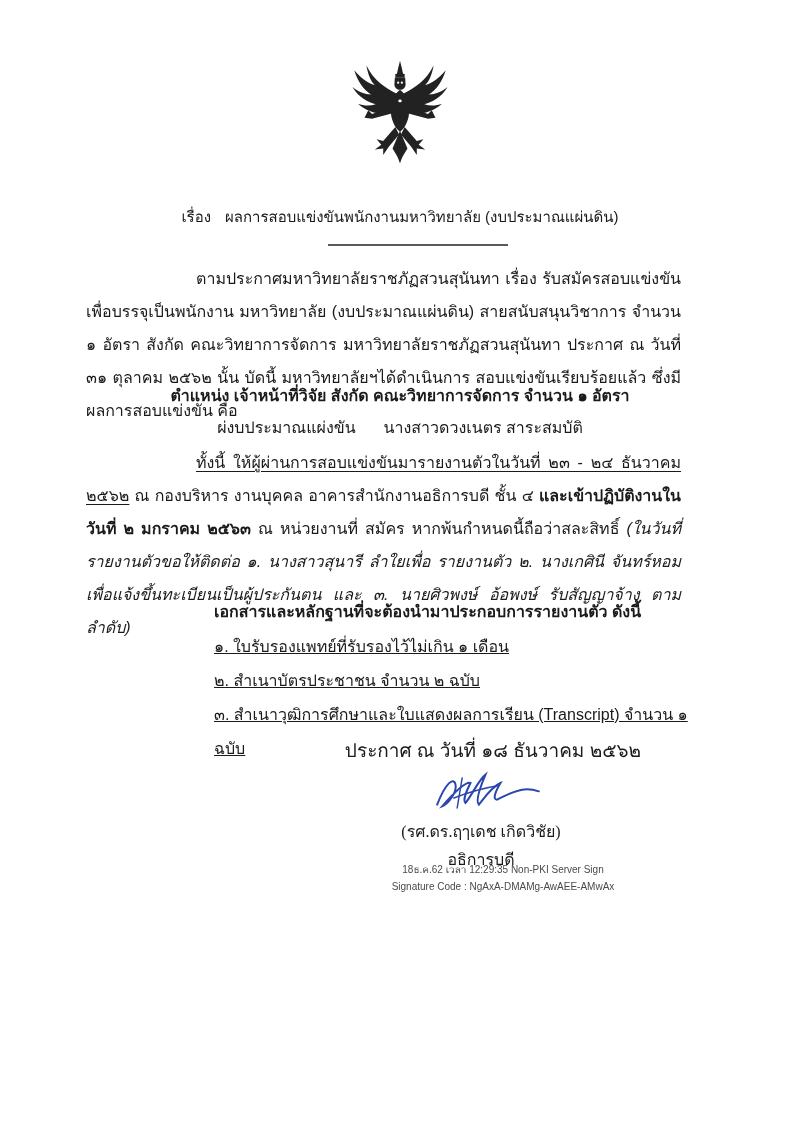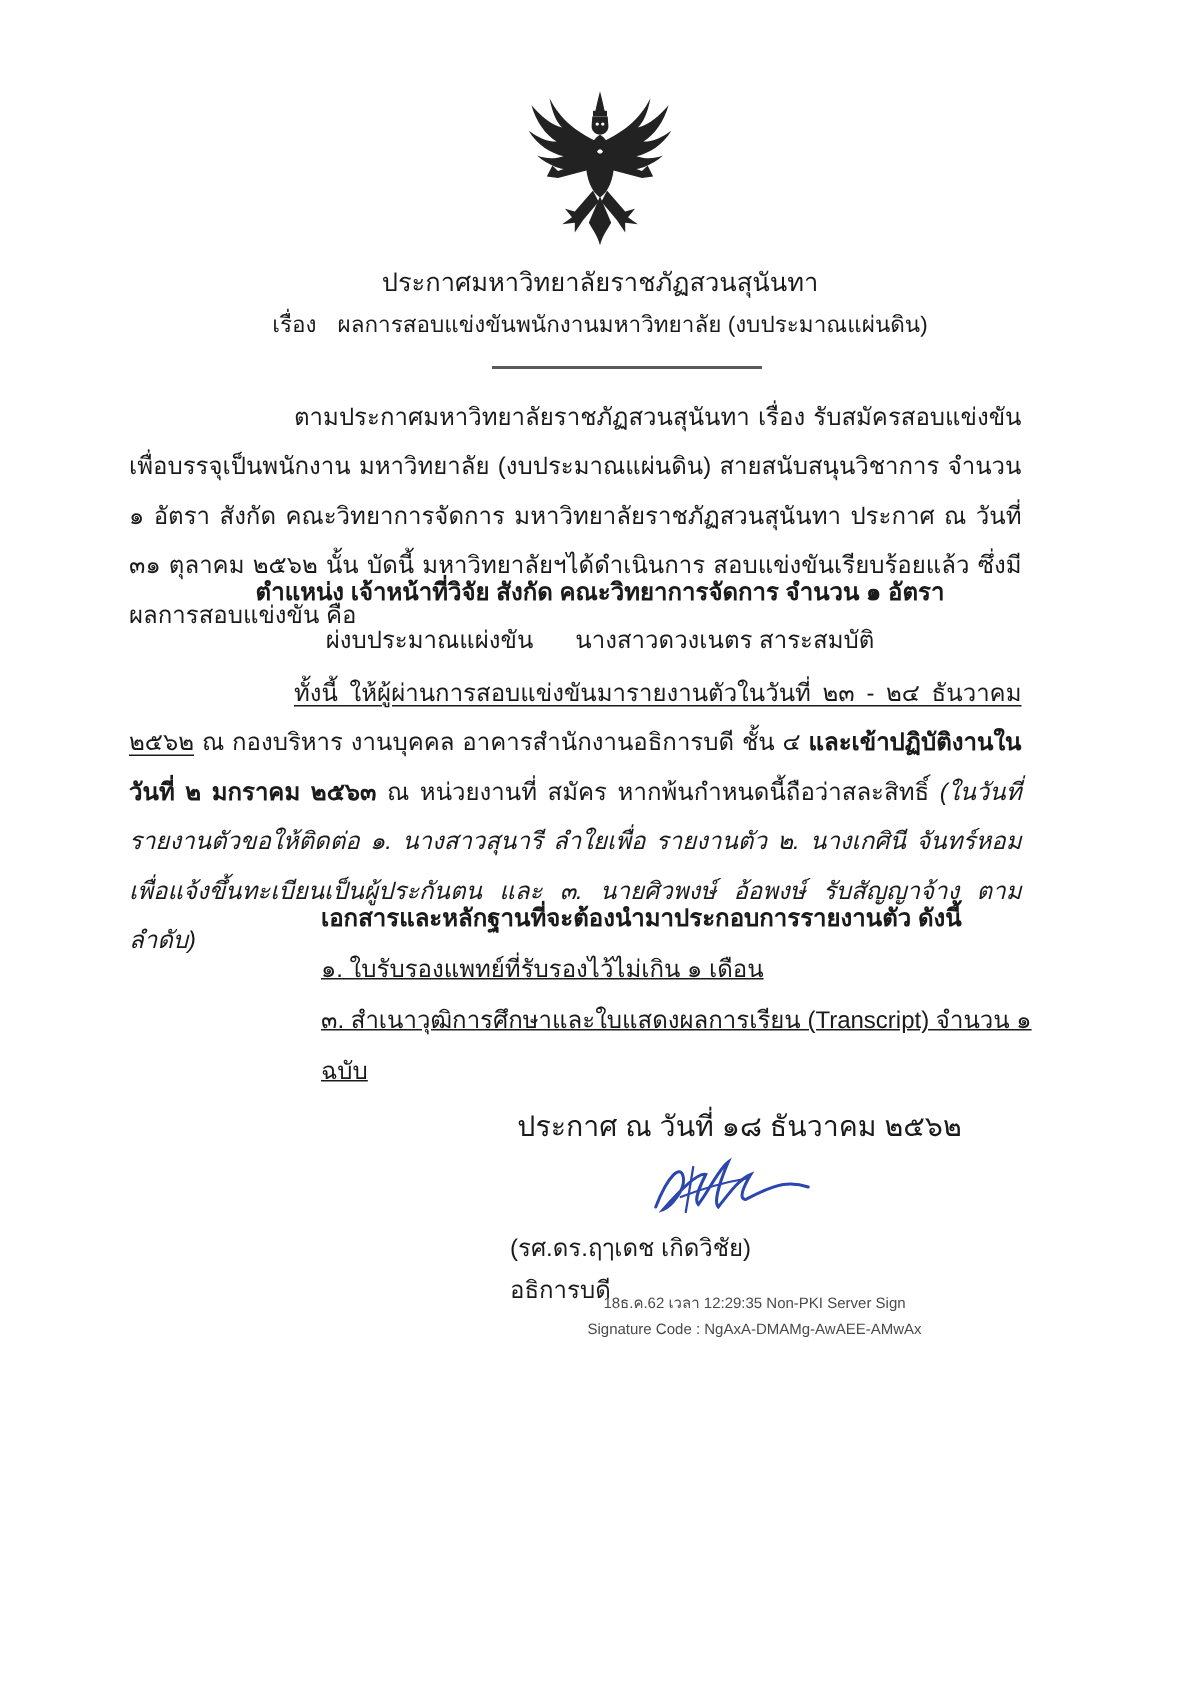--- a/index.html
+++ b/index.html
@@ -101,22 +101,24 @@
   }
   .signature-wrap {
     position: absolute;
     top: 768px;
     left: 413px;
     width: 150px;
     height: 50px;
   }
   .signer-block {
     position: absolute;
-    left: 340px;
+    left: 328px;
     width: 306px;
+    text-align: center;
+    font-family: Liberation Serif, serif;
   }
   .signer-name { top: 819px; font-size: 16px; }
   .signer-title { top: 847px; font-size: 16px; }
   .sign-info {
     position: absolute;
     left: 353px;
     width: 300px;
     text-align: center;
     color: #4a4a4a;
     font-size: 10px;
@@ -156,38 +158,38 @@
         <path d="M60 76 L52 95 C55.5 101 58 104 60 111 C62 104 64.5 101 68 95 Z"></path>
       </g>
       <g fill="#ffffff">
         <circle cx="58" cy="24.5" r="1.2"></circle>
         <circle cx="62" cy="24.5" r="1.2"></circle>
         <path d="M58 44 C59 42 61 42 62 44 C61.5 46 58.5 46 58 44 Z"></path>
       </g>
     </svg>
   </div>
 
-  <div class="title">ประกาศมหาวิทยาลัยราชภัฏสวนสุนันทา</div>
   <div class="subject">
     <span class="subject-label">เรื่อง</span><span>ผลการสอบแข่งขันพนักงานมหาวิทยาลัย (งบประมาณแผ่นดิน)</span>
   </div>
   <div class="divider"></div>
 
   <div class="par par1">ตามประกาศมหาวิทยาลัยราชภัฏสวนสุนันทา เรื่อง รับสมัครสอบแข่งขันเพื่อบรรจุเป็นพนักงาน มหาวิทยาลัย (งบประมาณแผ่นดิน) สายสนับสนุนวิชาการ จำนวน ๑ อัตรา สังกัด คณะวิทยาการจัดการ มหาวิทยาลัยราชภัฏสวนสุนันทา ประกาศ ณ วันที่ ๓๑ ตุลาคม ๒๕๖๒ นั้น บัดนี้ มหาวิทยาลัยฯได้ดำเนินการ สอบแข่งขันเรียบร้อยแล้ว ซึ่งมีผลการสอบแข่งขัน คือ</div>
 
   <div class="center-line position-line">ตำแหน่ง เจ้าหน้าที่วิจัย สังกัด คณะวิทยาการจัดการ จำนวน ๑ อัตรา</div>
   <div class="center-line pass-line">
     <span class="pass-label">ผ่งบประมาณแผ่งขัน</span><span>นางสาวดวงเนตร  สาระสมบัติ</span>
   </div>
 
   <div class="par par2"><span class="u-seg">ทั้งนี้  ให้ผู้ผ่านการสอบแข่งขันมารายงานตัวในวันที่  ๒๓ - ๒๔ ธันวาคม ๒๕๖๒</span><span> ณ กองบริหาร งานบุคคล อาคารสำนักงานอธิการบดี ชั้น ๔ </span><span class="b-seg">และเข้าปฏิบัติงานในวันที่ ๒ มกราคม ๒๕๖๓</span><span> ณ หน่วยงานที่ สมัคร หากพ้นกำหนดนี้ถือว่าสละสิทธิ์ </span><span class="i-seg">(ในวันที่รายงานตัวขอให้ติดต่อ ๑. นางสาวสุนารี  ลำใยเพื่อ รายงานตัว ๒. นางเกศินี จันทร์หอม  เพื่อแจ้งขึ้นทะเบียนเป็นผู้ประกันตน  และ  ๓. นายศิวพงษ์ อ้อพงษ์ รับสัญญาจ้าง ตามลำดับ)</span></div>
 
   <div class="doc-heading">เอกสารและหลักฐานที่จะต้องนำมาประกอบการรายงานตัว ดังนี้</div>
   <ul class="doc-list">
     <li class="list-item">๑. ใบรับรองแพทย์ที่รับรองไว้ไม่เกิน ๑ เดือน</li>
+    <li class="list-item">๒. สำเนาบัตรประชาชน จำนวน ๒ ฉบับ</li>
     <li class="list-item">๓. สำเนาวุฒิการศึกษาและใบแสดงผลการเรียน (Transcript) จำนวน ๑ ฉบับ</li>
   </ul>
 
   <div class="announce-date">ประกาศ ณ  วันที่   ๑๘ ธันวาคม ๒๕๖๒</div>
 
   <div class="signature-wrap">
     <svg viewBox="0 0 150 60" width="150" height="50" aria-hidden="true">
       <path d="M14 44 C24 18 34 10 36 20 C38 30 26 44 20 46 C34 30 48 16 54 18 C50 26 44 38 48 42 C56 32 64 14 72 8 C66 22 60 40 64 44 C72 34 80 22 90 18 C84 28 80 38 86 38 C94 34 104 28 116 26 C124 25 130 26 136 28" stroke="#2b47ad" stroke-width="2.4" fill="none" stroke-linecap="round"></path>
       <path d="M34 36 C52 29 70 24 88 21" stroke="#2b47ad" stroke-width="1.8" fill="none" stroke-linecap="round"></path>
       <path d="M44 12 C42 24 40 36 38 48" stroke="#2b47ad" stroke-width="1.8" fill="none" stroke-linecap="round"></path>

